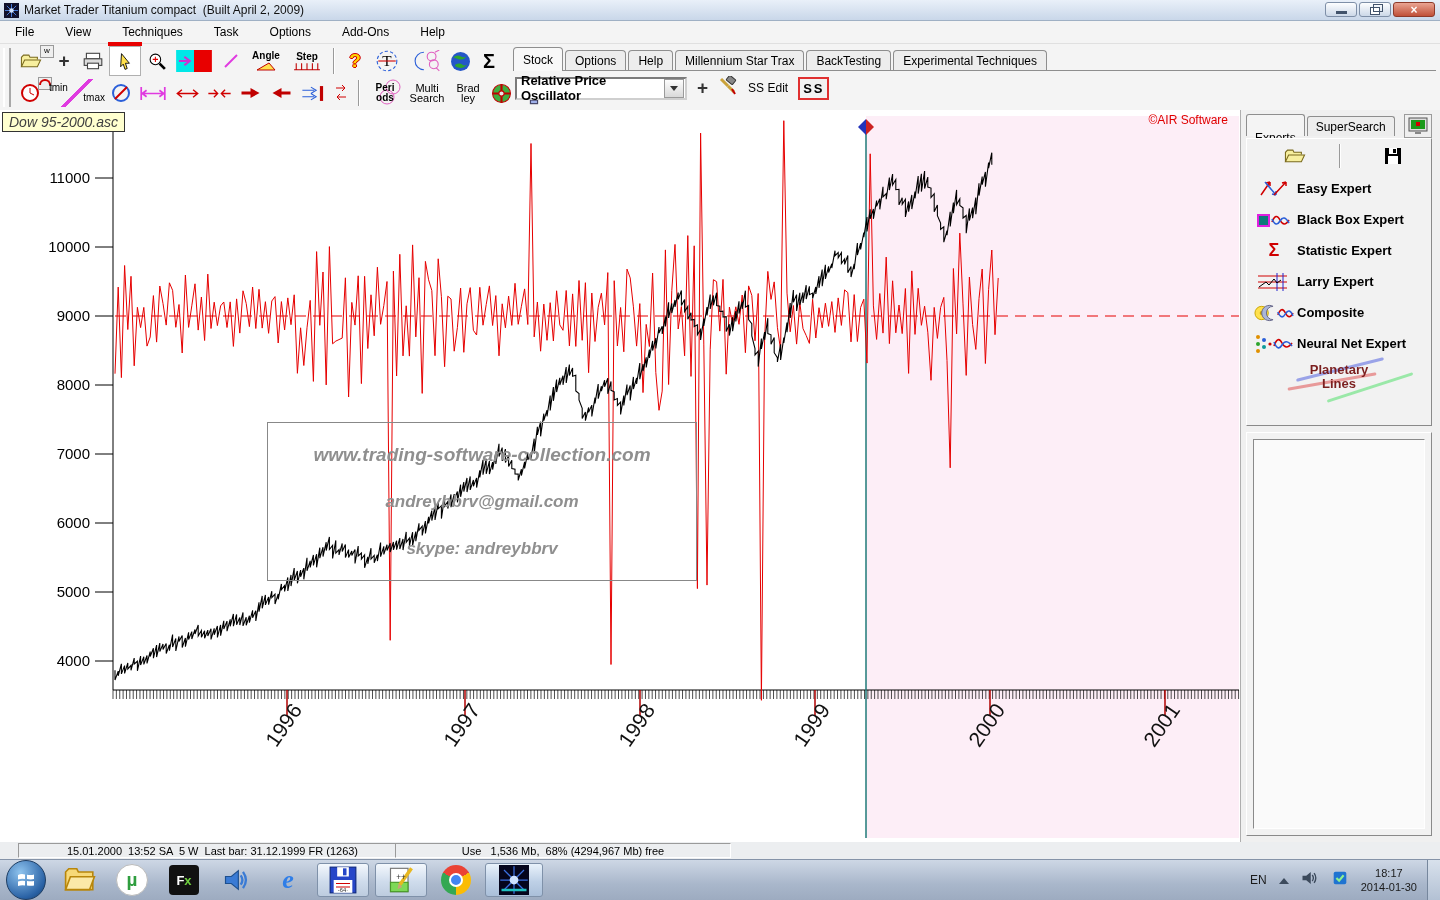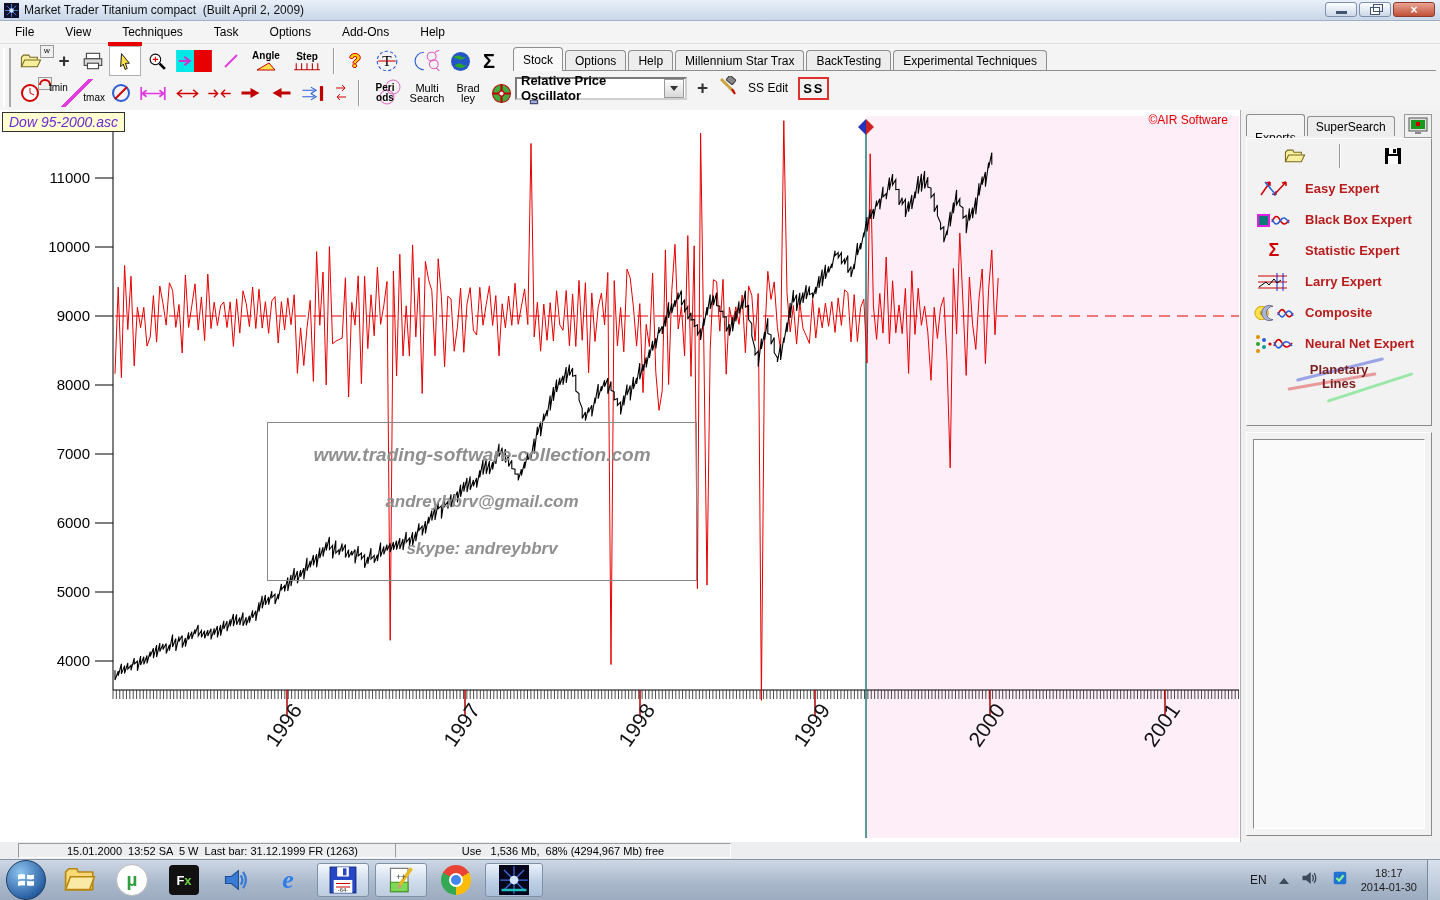--- a/index.html
+++ b/index.html
@@ -43,42 +43,42 @@
   .selectbox .val{flex:1;font-size:13px;font-weight:bold;padding-left:4px;}
   .droparrow{width:18px;height:17px;margin-right:1px;background:linear-gradient(#fdfdfd,#d9d9d9);border:1px solid #9a9a9a;display:flex;align-items:center;justify-content:center;}
   .droparrow i{width:0;height:0;border:4px solid transparent;border-top:5px solid #333;margin-top:5px;}
   .plusglyph{font-size:19px;font-weight:bold;color:#333;}
   .ssedit{font-size:12px;color:#000;}
   .ssbtn{box-sizing:border-box;min-width:28px;height:23px;border:2px solid #e03030;background:#f2f2f2;font-size:13px;font-weight:bold;letter-spacing:2px;display:flex;align-items:center;justify-content:center;padding:0 3px;}
   
   .main{position:absolute;top:110px;left:0;right:0;height:732px;display:flex;}
   .chart-area{position:relative;width:1240px;height:732px;background:#fff;overflow:hidden;}
   #chart-svg{position:absolute;left:40px;top:0;}
-  .filelabel{position:absolute;left:2px;top:2px;background:#ffffcf;border:1px solid #333;font-size:14px;font-style:italic;padding:1px 6px;color:#6d28d9;}
+  .filelabel{position:absolute;left:2px;top:2px;background:#ffffcf;border:1px solid #333;font-size:14px;font-style:italic;padding:1px 6px;color:#404040;}
   .airsoft{position:absolute;right:12px;top:3px;color:#e00000;font-size:12px;}
   .watermark{position:absolute;left:267px;top:312px;width:430px;height:159px;border:1px solid #888;display:flex;flex-direction:column;justify-content:space-around;align-items:center;padding:8px 0;box-sizing:border-box;}
   .watermark div{color:#8f8f8f;font-weight:bold;font-style:italic;}
   .wm1{font-size:19px;} .wm2{font-size:17px;} .wm3{font-size:17px;}
   
   .sidebar{position:relative;flex:1;background:#f0f0f0;border-left:1px solid #aeaeae;}
   .sb-tabs{position:absolute;left:5px;top:4px;display:flex;align-items:flex-end;}
   .sb-tab{box-sizing:border-box;height:20px;padding:3px 8px 0;font-size:12px;background:#ededed;border:1px solid #8e8e8e;border-bottom:none;border-radius:3px 3px 0 0;margin-right:2px;}
   .sb-tab.active{height:22px;background:#f4f4f4;padding-top:16px;}
   .monitorbtn{position:absolute;right:8px;top:4px;width:26px;height:22px;border:1px solid #9a9a9a;background:#efefef;display:flex;align-items:center;justify-content:center;}
   .panel{position:absolute;left:5px;right:8px;box-sizing:border-box;border:1px solid;border-color:#fff #8a8a8a #8a8a8a #fff;background:#f2f2f2;}
   .panel1{top:28px;height:288px;}
   .panel2{top:322px;height:404px;padding:6px;}
   .panel2 .inner{width:100%;height:100%;box-sizing:border-box;border:1px solid;border-color:#8a8a8a #fff #fff #8a8a8a;background:#fafafa;}
   .ptoolbar{position:relative;height:34px;display:flex;align-items:center;}
   .ptool{width:32px;height:26px;display:flex;align-items:center;justify-content:center;}
   .ptoolbar .f{margin-left:32px;} .ptoolbar .s{margin-left:36px;}
   .psep{width:0;height:24px;border-left:1px solid #9a9a9a;border-right:1px solid #fff;margin-left:28px;}
   .expert{height:31px;display:flex;align-items:center;padding-left:7px;gap:3px;}
   .expert .xicon{width:40px;display:flex;justify-content:center;}
-  .expert .xlabel{font-size:13px;font-weight:bold;color:#b91c1c;margin-left:8px;}
+  .expert .xlabel{font-size:13px;font-weight:bold;color:#000000;}
   .planetary{position:relative;height:36px;display:flex;flex-direction:column;align-items:center;justify-content:center;}
   .planetary .pl{font-size:13px;font-weight:bold;color:#7b1f1f;line-height:14px;z-index:2;}
   .pline{position:absolute;width:90px;height:3px;border-radius:2px;}
   .pl-blue{background:#9aa3e8;top:9px;left:48px;transform:rotate(-14deg);}
   .pl-red{background:#e89a9a;top:21px;left:40px;transform:rotate(-10deg);}
   .pl-green{background:#9ae8a8;top:27px;left:78px;transform:rotate(-18deg);}
   
   .statusbar{position:absolute;left:0;right:0;bottom:0;height:18px;background:#eceef0;}
   .spanel{position:absolute;top:1px;height:15px;box-sizing:border-box;border:1px solid;border-color:#9a9a9a #fff #fff #9a9a9a;font-size:11px;display:flex;align-items:center;justify-content:center;color:#000;background:#eceef0;}
   .sp1{left:18px;width:389px;} .sp2{left:395px;width:336px;}

